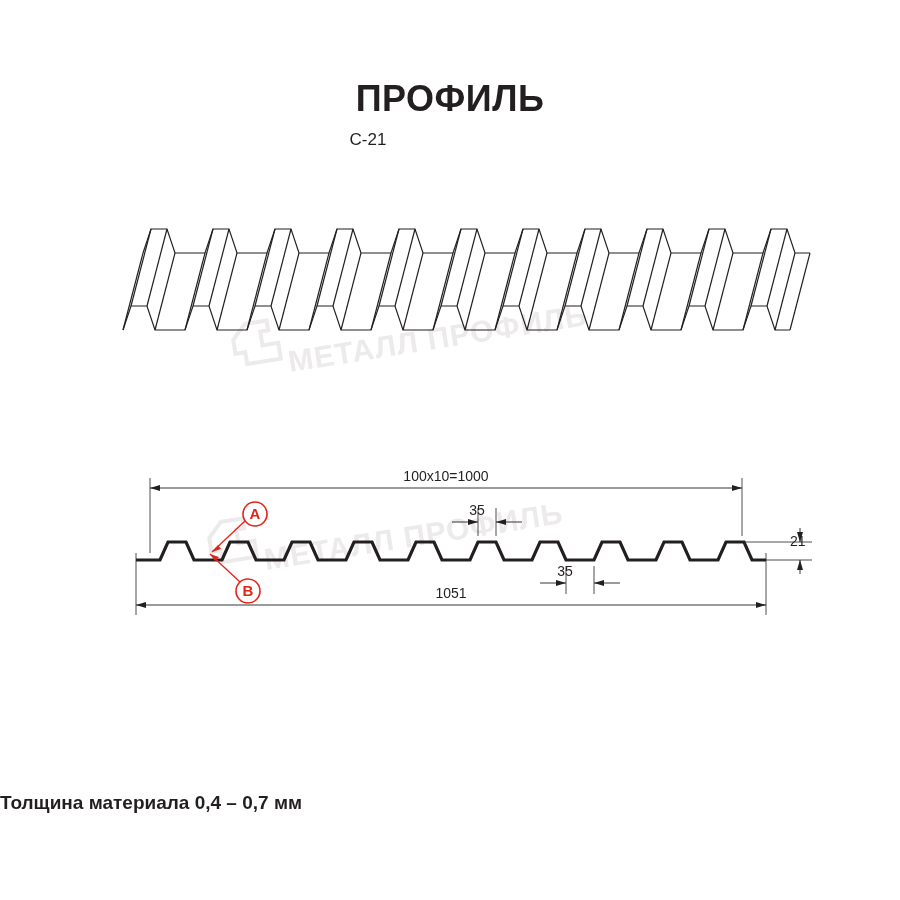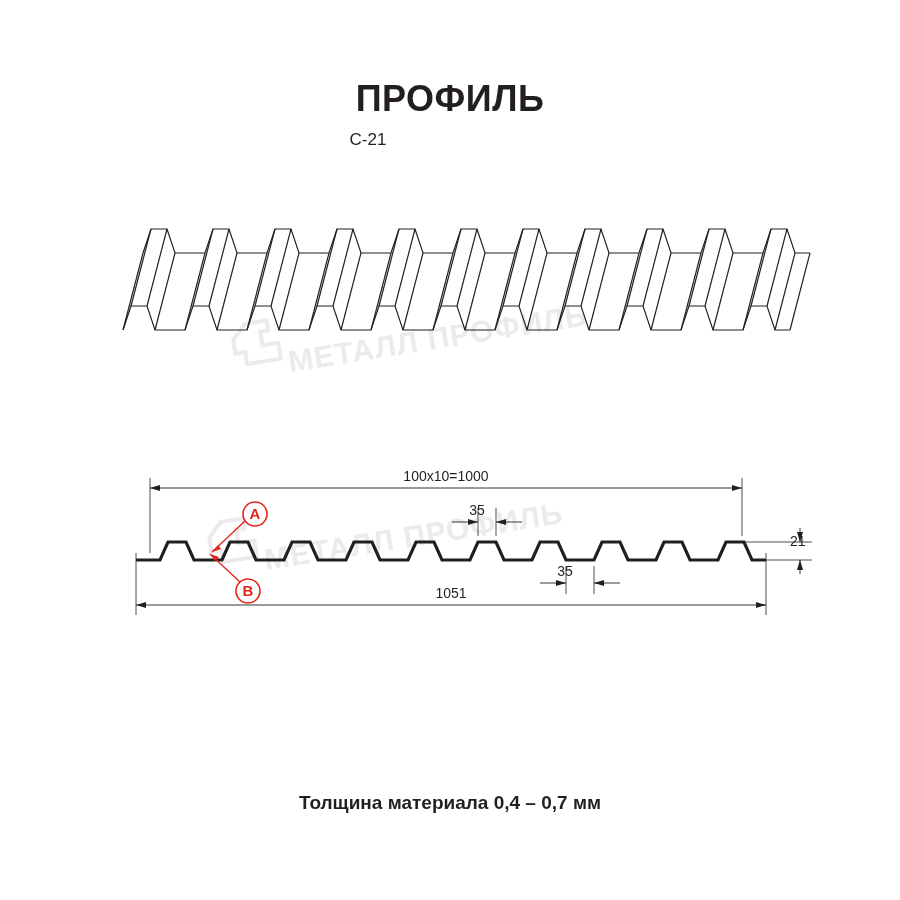--- a/index.html
+++ b/index.html
@@ -40,21 +40,20 @@
     width: 736px;
     text-align: center;
     font-size: 17px;
     color: #231f20;
   }
   .footer {
     position: absolute;
     left: 0;
     top: 792px;
     width: 900px;
-    text-align: center;
     font-size: 19px;
     font-weight: bold;
     color: #231f20;
   }
   svg text {
     font-family: "Liberation Sans", sans-serif;
     fill: #231f20;
   }
   .dimtext { font-size: 14px; }
   .wm-text {

